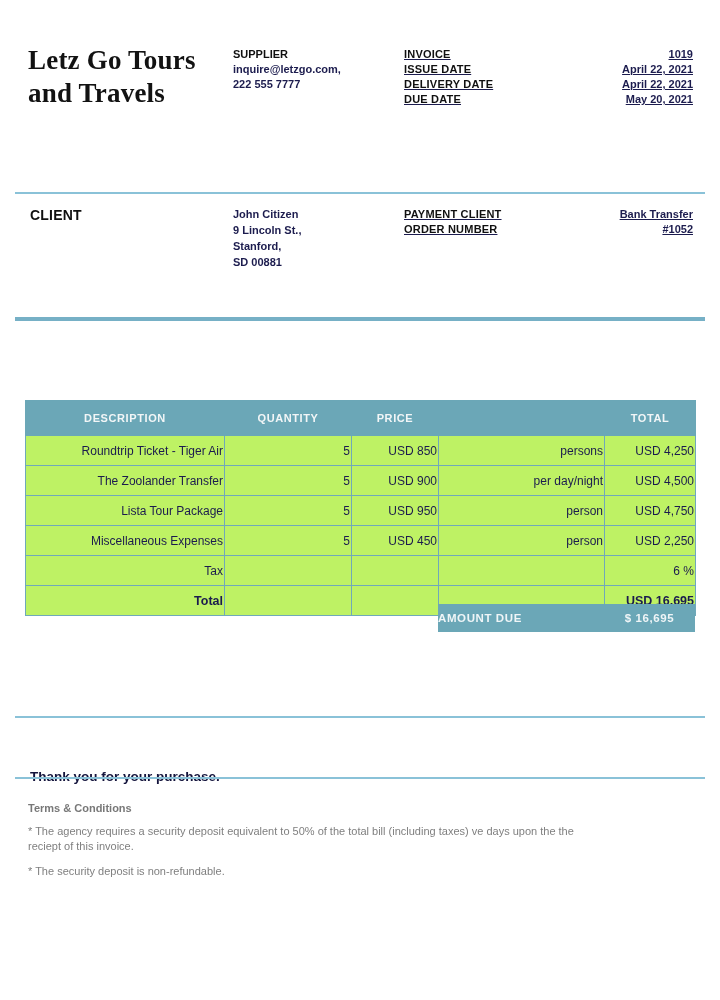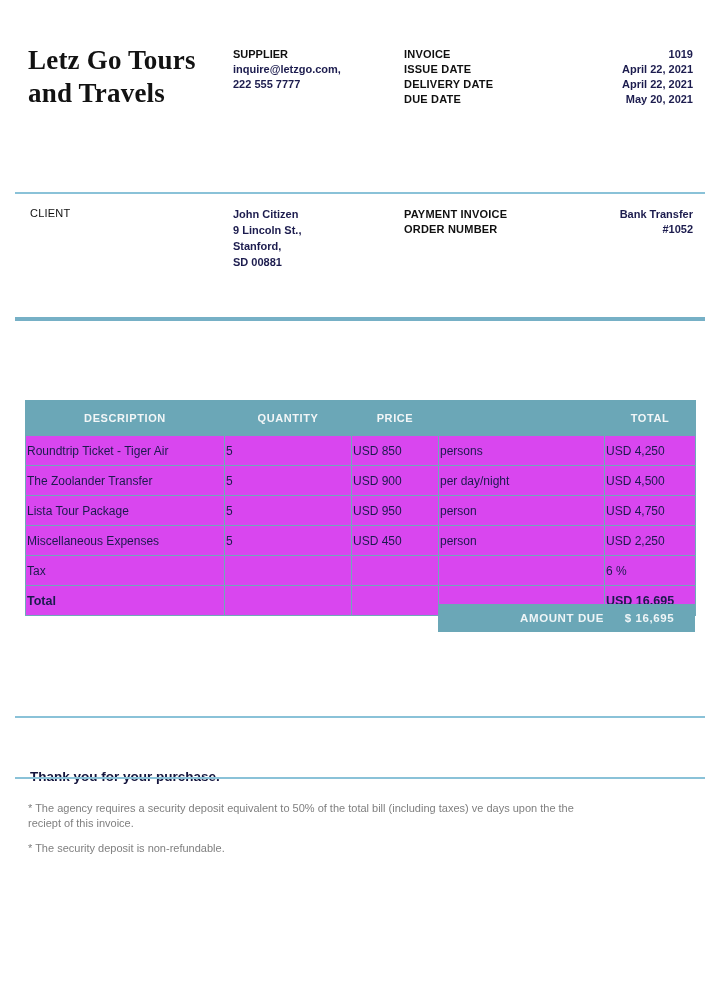--- a/index.html
+++ b/index.html
@@ -21,42 +21,42 @@
     color: #121212; letter-spacing: 0.2px;
   }
   .supplier {
     position: absolute; left: 233px; top: 47px;
     font-size: 11px; line-height: 15px;
   }
   .supplier .label { font-weight: bold; color: #101010; }
   .supplier .val  { font-weight: bold; color: #1c1c4e; }
 
   .meta-block {
-    position: absolute; font-size: 11px; line-height: 15px;
+    position: absolute; font-size: 11px; line-height: 15px; text-decoration: underline;
   }
   .meta-row { display: flex; justify-content: space-between; }
   .meta-row .label { font-weight: bold; color: #101010; letter-spacing: 0.2px; }
   .meta-row .value { font-weight: bold; color: #1c1c4e; text-align: right; }
 
   #invoice-meta { left: 404px; top: 47px; width: 289px; }
   #payment-meta { left: 404px; top: 207px; width: 289px; }
 
   
   .divider { position: absolute; left: 15px; right: 15px; }
   .divider.thin  { height: 2px; background: #8ac2d8; }
   .divider.thick { height: 4px; background: #76b0c6; }
   #divider-top        { top: 192px; }
   #divider-thick      { top: 317px; }
   #divider-footer-top { top: 716px; }
   #divider-terms-top  { top: 777px; }
 
   
   .client-label {
     position: absolute; left: 30px; top: 207px;
-    font-size: 11px; font-weight: normal; color: #101010; letter-spacing: 0.2px;
+    font-size: 14px; font-weight: bold; color: #101010; letter-spacing: 0.2px;
   }
   .client-address {
     position: absolute; left: 233px; top: 206px;
     font-size: 11px; line-height: 16px; font-weight: bold; color: #1c1c4e;
   }
 
   
   .items-table {
     position: absolute; left: 25px; top: 400px;
     width: 670px; border-collapse: collapse; table-layout: fixed;
@@ -67,32 +67,32 @@
   .items-table col.c3 { width: 87px;  }
   .items-table col.c4 { width: 166px; }
   .items-table col.c5 { width: 91px;  }
   .items-table th {
     background: #6ba7b7; color: #f2f6f7;
     font-size: 11px; font-weight: bold; letter-spacing: 0.6px;
     height: 32px; text-align: center;
     border: 1px solid #6ba7b7;
   }
   .items-table td {
-    height: 27px; text-align: left;
-    border: 1px solid #6fa9b9; background: #d946ef;
+    height: 27px; text-align: right;
+    border: 1px solid #6fa9b9; background: #bef264;
   }
   .items-table tr.total-row td { font-weight: bold; font-size: 12.5px; }
 
   .amount-bar {
     position: absolute; left: 438px; top: 604px;
     width: 257px; height: 28px; background: #6ba7b7;
     display: flex; align-items: center;
     color: #eff5f7; font-size: 11.5px; font-weight: bold; letter-spacing: 0.6px;
   }
-  .amount-bar .ad-label { width: 166px; text-align: right; }
+  .amount-bar .ad-label { width: 166px; text-align: left; }
   .amount-bar .ad-value { width: 91px;  text-align: center; }
 
   
   .thanks {
     position: absolute; left: 30px; top: 769px;
     font-size: 13.5px; font-weight: bold; color: #14143c;
   }
   .terms {
     position: absolute; left: 28px; top: 801px; width: 552px;
     font-size: 11px; line-height: 15px; color: #7f7f7f;
@@ -140,21 +140,21 @@
   <div class="client-label">CLIENT</div>
   <div class="client-address">
     <div>John Citizen</div>
     <div>9 Lincoln St.,</div>
     <div>Stanford,</div>
     <div>SD 00881</div>
   </div>
 
   <div class="meta-block" id="payment-meta">
     <div class="meta-row">
-      <span class="label">PAYMENT INVOICE</span>
+      <span class="label">PAYMENT CLIENT</span>
       <span class="value">Bank Transfer</span>
     </div>
     <div class="meta-row">
       <span class="label">ORDER NUMBER</span>
       <span class="value">#1052</span>
     </div>
   </div>
 
   <div class="divider thick" id="divider-thick"></div>
 
@@ -226,17 +226,18 @@
     <span class="ad-value">$ 16,695</span>
   </div>
 
   <div class="divider thin" id="divider-footer-top"></div>
 
   <div class="thanks">Thank you for your purchase.</div>
 
   <div class="divider thin" id="divider-terms-top"></div>
 
   <div class="terms">
+    <div class="terms-title">Terms &amp; Conditions</div>
     <div class="terms-item">* The agency requires a security deposit equivalent to 50% of the total bill (including taxes) ve days upon the the reciept of this invoice.</div>
     <div class="terms-item">* The security deposit is non-refundable.</div>
   </div>
 
 </div>
 
 </body></html>

